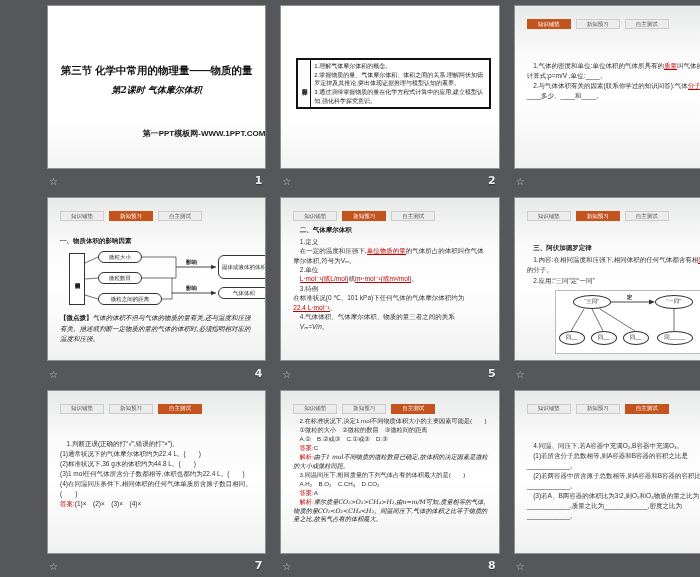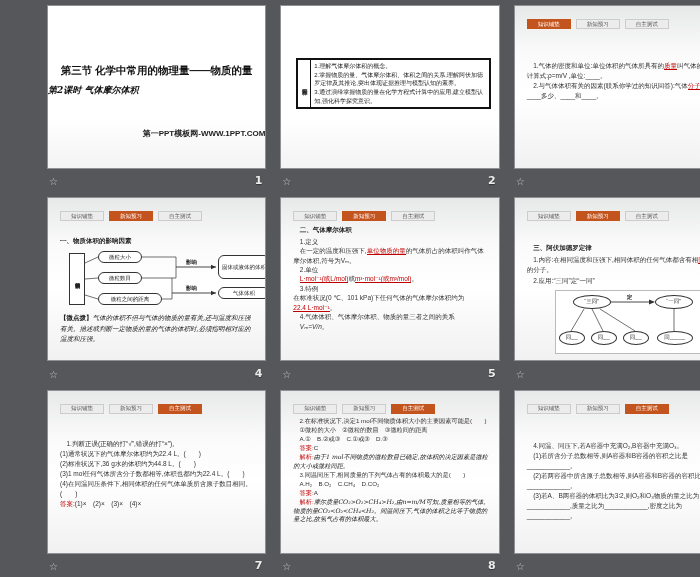--- a/index.html
+++ b/index.html
@@ -24,21 +24,21 @@
   .tab.active{background:#c4541e;border-color:#c4541e;color:#fff;}
   
   .content{position:absolute;left:12px;right:9px;top:29px;font-size:6.5px;color:#333;line-height:1.55;}
   .ind{text-indent:1em;}
   .red{color:#c00000;}
   .ru{color:#c00000;border-bottom:1px solid #c00000;}
   .exp{font-style:italic;font-family:"DejaVu Serif","Liberation Serif",serif;color:#222;}
   .bold{font-weight:bold;}
   
   .s1-title{position:absolute;left:0;right:0;top:58px;text-align:center;font-size:10.5px;font-weight:bold;color:#111;}
-  .s1-sub{position:absolute;left:0;right:0;top:78px;font-size:9px;font-weight:bold;font-style:italic;font-family:"DejaVu Serif","Liberation Serif",serif;color:#111;}
+  .s1-sub{position:absolute;left:0;right:0;top:78px;text-align:center;font-size:9px;font-weight:bold;font-style:italic;font-family:"DejaVu Serif","Liberation Serif",serif;color:#111;}
   .s1-footer{position:absolute;left:0;right:0;top:122px;text-align:right;font-size:8px;font-weight:bold;color:#222;}
   
   .s2-box{position:absolute;left:15px;right:8px;top:52px;border:2px solid #111;display:flex;background:rgba(255,255,255,.6);}
   .s2-label{width:12px;border-right:1px solid #111;display:flex;align-items:center;justify-content:center;
             font-size:6px;color:#222;writing-mode:vertical-rl;text-orientation:upright;padding:2px 0;}
   .s2-text{flex:1;padding:2px 3px;font-size:6px;line-height:1.45;color:#222;}
   
   .h1{font-weight:bold;color:#222;margin-bottom:2px;}
   
   .diagram4{position:relative;width:205px;height:60px;margin:3px 0 4px 8px;}

